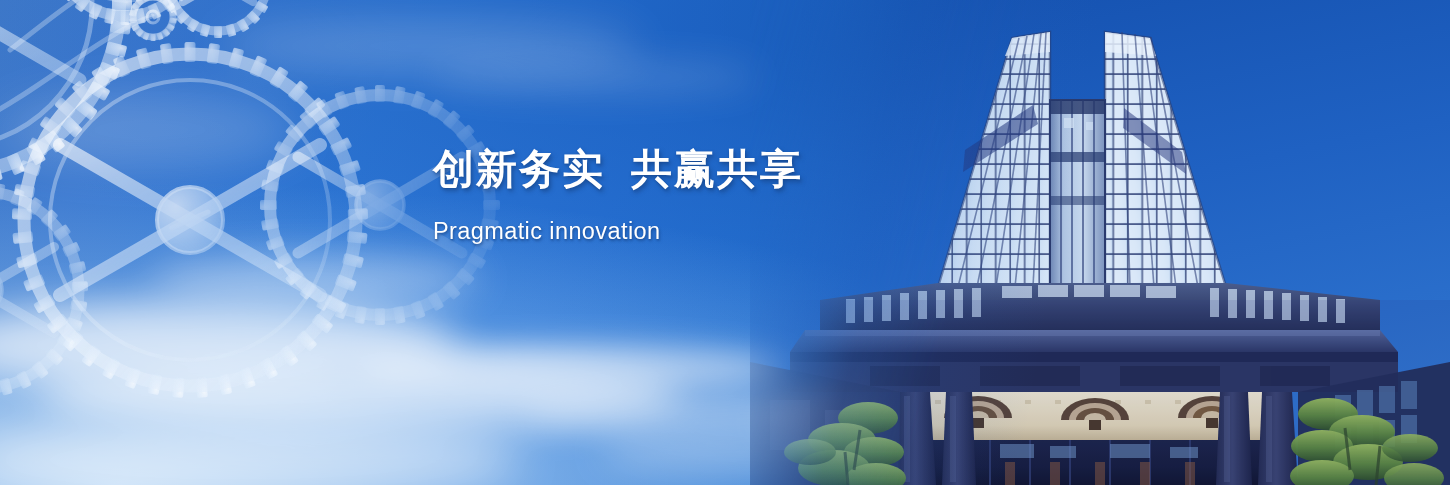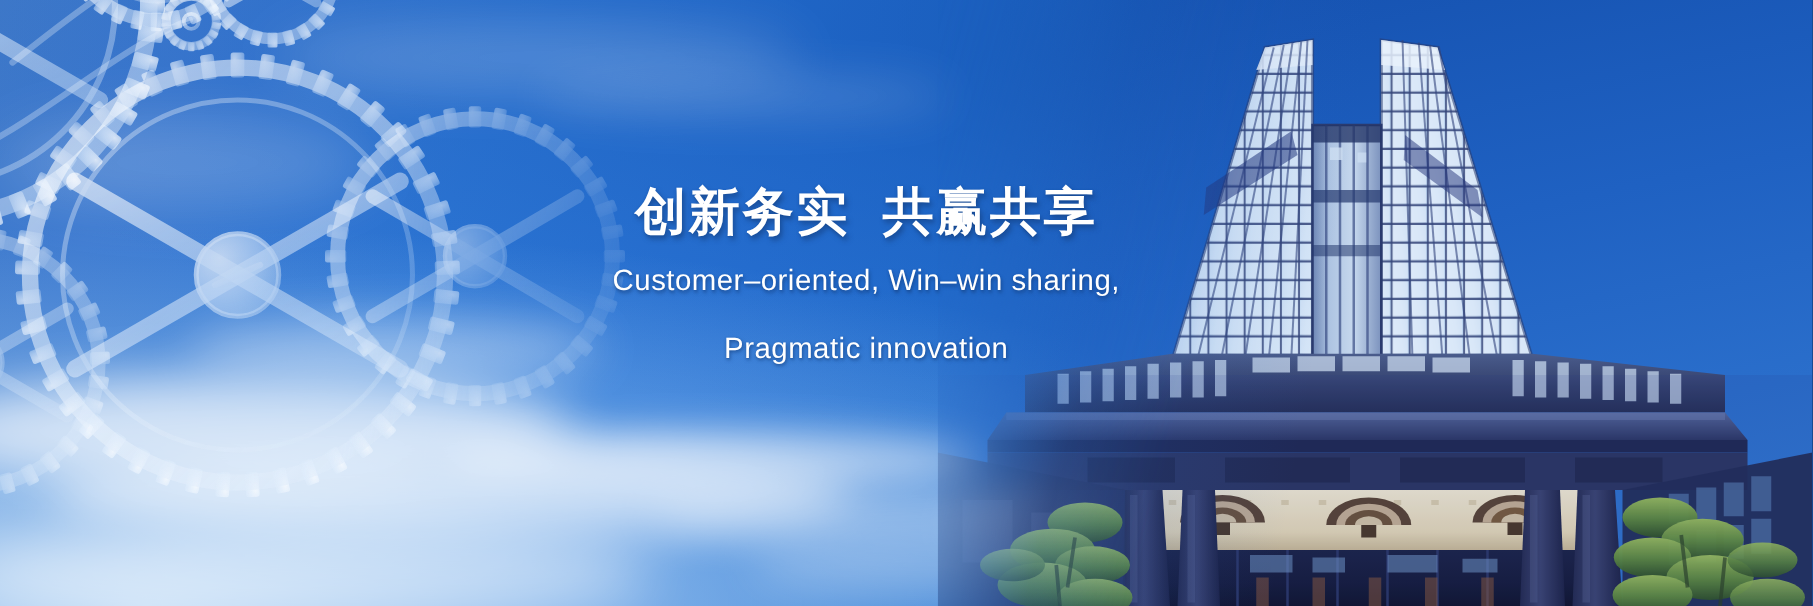--- a/index.html
+++ b/index.html
@@ -1,21 +1,20 @@
 <!DOCTYPE html>
 <html><head>
 <meta charset="utf-8">
 <style>
   html,body{margin:0;padding:0;background:#0b2f5e;}
   *{box-sizing:border-box;}
   .banner{
     position:relative;width:1450px;height:485px;overflow:hidden;
     font-family:"Liberation Sans","DejaVu Sans",sans-serif;
     background:#2a6cc4;
-    text-align:center;
   }
 
   
   .sky{position:absolute;inset:0;
     background:
       linear-gradient(118deg,
         #3f79c9 0%, #3d7ad0 10%, #2f78d6 26%,
         #2a74d6 42%, #2470cf 60%, #2168c6 78%, #1f62bd 100%);
   }
   .sky-deep{position:absolute;inset:0;
@@ -1212,17 +1211,16 @@
 
       <rect x="0" y="300" width="700" height="185" fill="#2b3a8a" opacity=".12"></rect>
     </svg>
     <div class="bld-tint"></div>
   </div>
 
   <div class="copy">
     <div class="cn">
       <span>创新务实</span><span class="gap"></span><span>共赢共享</span>
     </div>
-    <div class="en">Customer–oriented, Win–win sharing,</div>
     <div class="en" style="margin-top:16px">Pragmatic innovation</div>
   </div>
 
 </div>
 
 </body></html>

